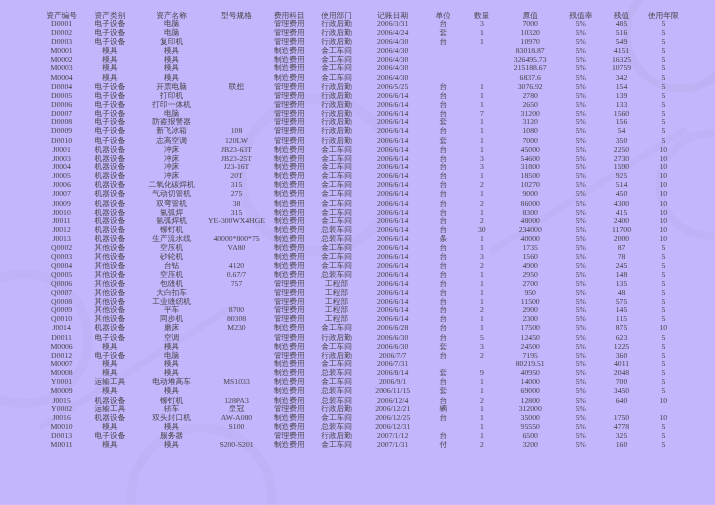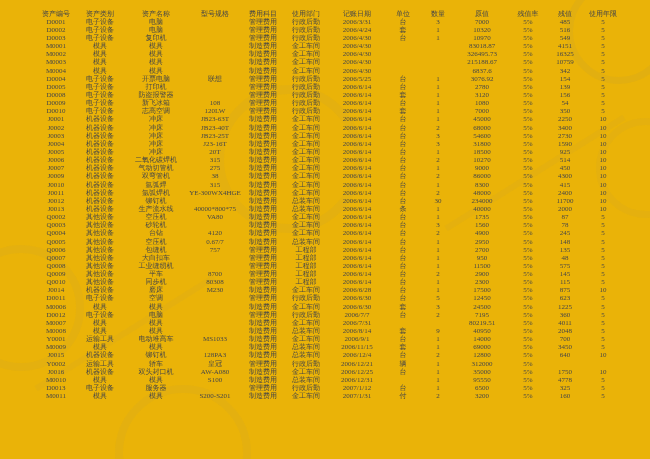--- a/index.html
+++ b/index.html
@@ -1,19 +1,19 @@
 <!DOCTYPE html>
 <html><head>
 <meta charset="utf-8">
 <style>
   html,body{margin:0;padding:0;background:#ffffff;}
   .sheet{
     position:relative;
     width:650px;height:459px;
-    background:#eab308;
+    background:#c4b5fd;
     overflow:hidden;
     font-family:"Liberation Serif","DejaVu Serif",serif;
     color:#474747;
   }
   
   .wm{position:absolute;border-radius:50%;pointer-events:none;}
   .wm1{width:92px;height:92px;border:7px solid rgba(130,130,130,.07);left:566px;top:-22px;}
   .wm2{width:130px;height:130px;border:9px solid rgba(130,130,130,.06);left:215px;top:85px;}
   .wm3{width:110px;height:110px;border:8px solid rgba(130,130,130,.06);left:-42px;top:245px;}
   .wm4{width:120px;height:120px;border:8px solid rgba(130,130,130,.06);left:115px;top:385px;}
@@ -222,20 +222,50 @@
           <td>行政后勤</td>
           <td>2006/6/14</td>
           <td>台</td>
           <td>1</td>
           <td>2780</td>
           <td>5%</td>
           <td>139</td>
           <td>5</td>
         </tr>
         <tr>
+          <td>D0006</td>
+          <td>电子设备</td>
+          <td>打印一体机</td>
+          <td></td>
+          <td>管理费用</td>
+          <td>行政后勤</td>
+          <td>2006/6/14</td>
+          <td>台</td>
+          <td>1</td>
+          <td>2650</td>
+          <td>5%</td>
+          <td>133</td>
+          <td>5</td>
+        </tr>
+        <tr>
+          <td>D0007</td>
+          <td>电子设备</td>
+          <td>电脑</td>
+          <td></td>
+          <td>管理费用</td>
+          <td>行政后勤</td>
+          <td>2006/6/14</td>
+          <td>台</td>
+          <td>7</td>
+          <td>31200</td>
+          <td>5%</td>
+          <td>1560</td>
+          <td>5</td>
+        </tr>
+        <tr>
           <td>D0008</td>
           <td>电子设备</td>
           <td>防盗报警器</td>
           <td></td>
           <td>管理费用</td>
           <td>行政后勤</td>
           <td>2006/6/14</td>
           <td>套</td>
           <td>1</td>
           <td>3120</td>
@@ -279,35 +309,20 @@
           <td>冲床</td>
           <td>JB23-63T</td>
           <td>制造费用</td>
           <td>金工车间</td>
           <td>2006/6/14</td>
           <td>台</td>
           <td>1</td>
           <td>45000</td>
           <td>5%</td>
           <td>2250</td>
-          <td>10</td>
-        </tr>
-        <tr>
-          <td>J0002</td>
-          <td>机器设备</td>
-          <td>冲床</td>
-          <td>JB23-40T</td>
-          <td>制造费用</td>
-          <td>金工车间</td>
-          <td>2006/6/14</td>
-          <td>台</td>
-          <td>2</td>
-          <td>68000</td>
-          <td>5%</td>
-          <td>3400</td>
           <td>10</td>
         </tr>
         <tr>
           <td>J0003</td>
           <td>机器设备</td>
           <td>冲床</td>
           <td>JB23-25T</td>
           <td>制造费用</td>
           <td>金工车间</td>
           <td>2006/6/14</td>

